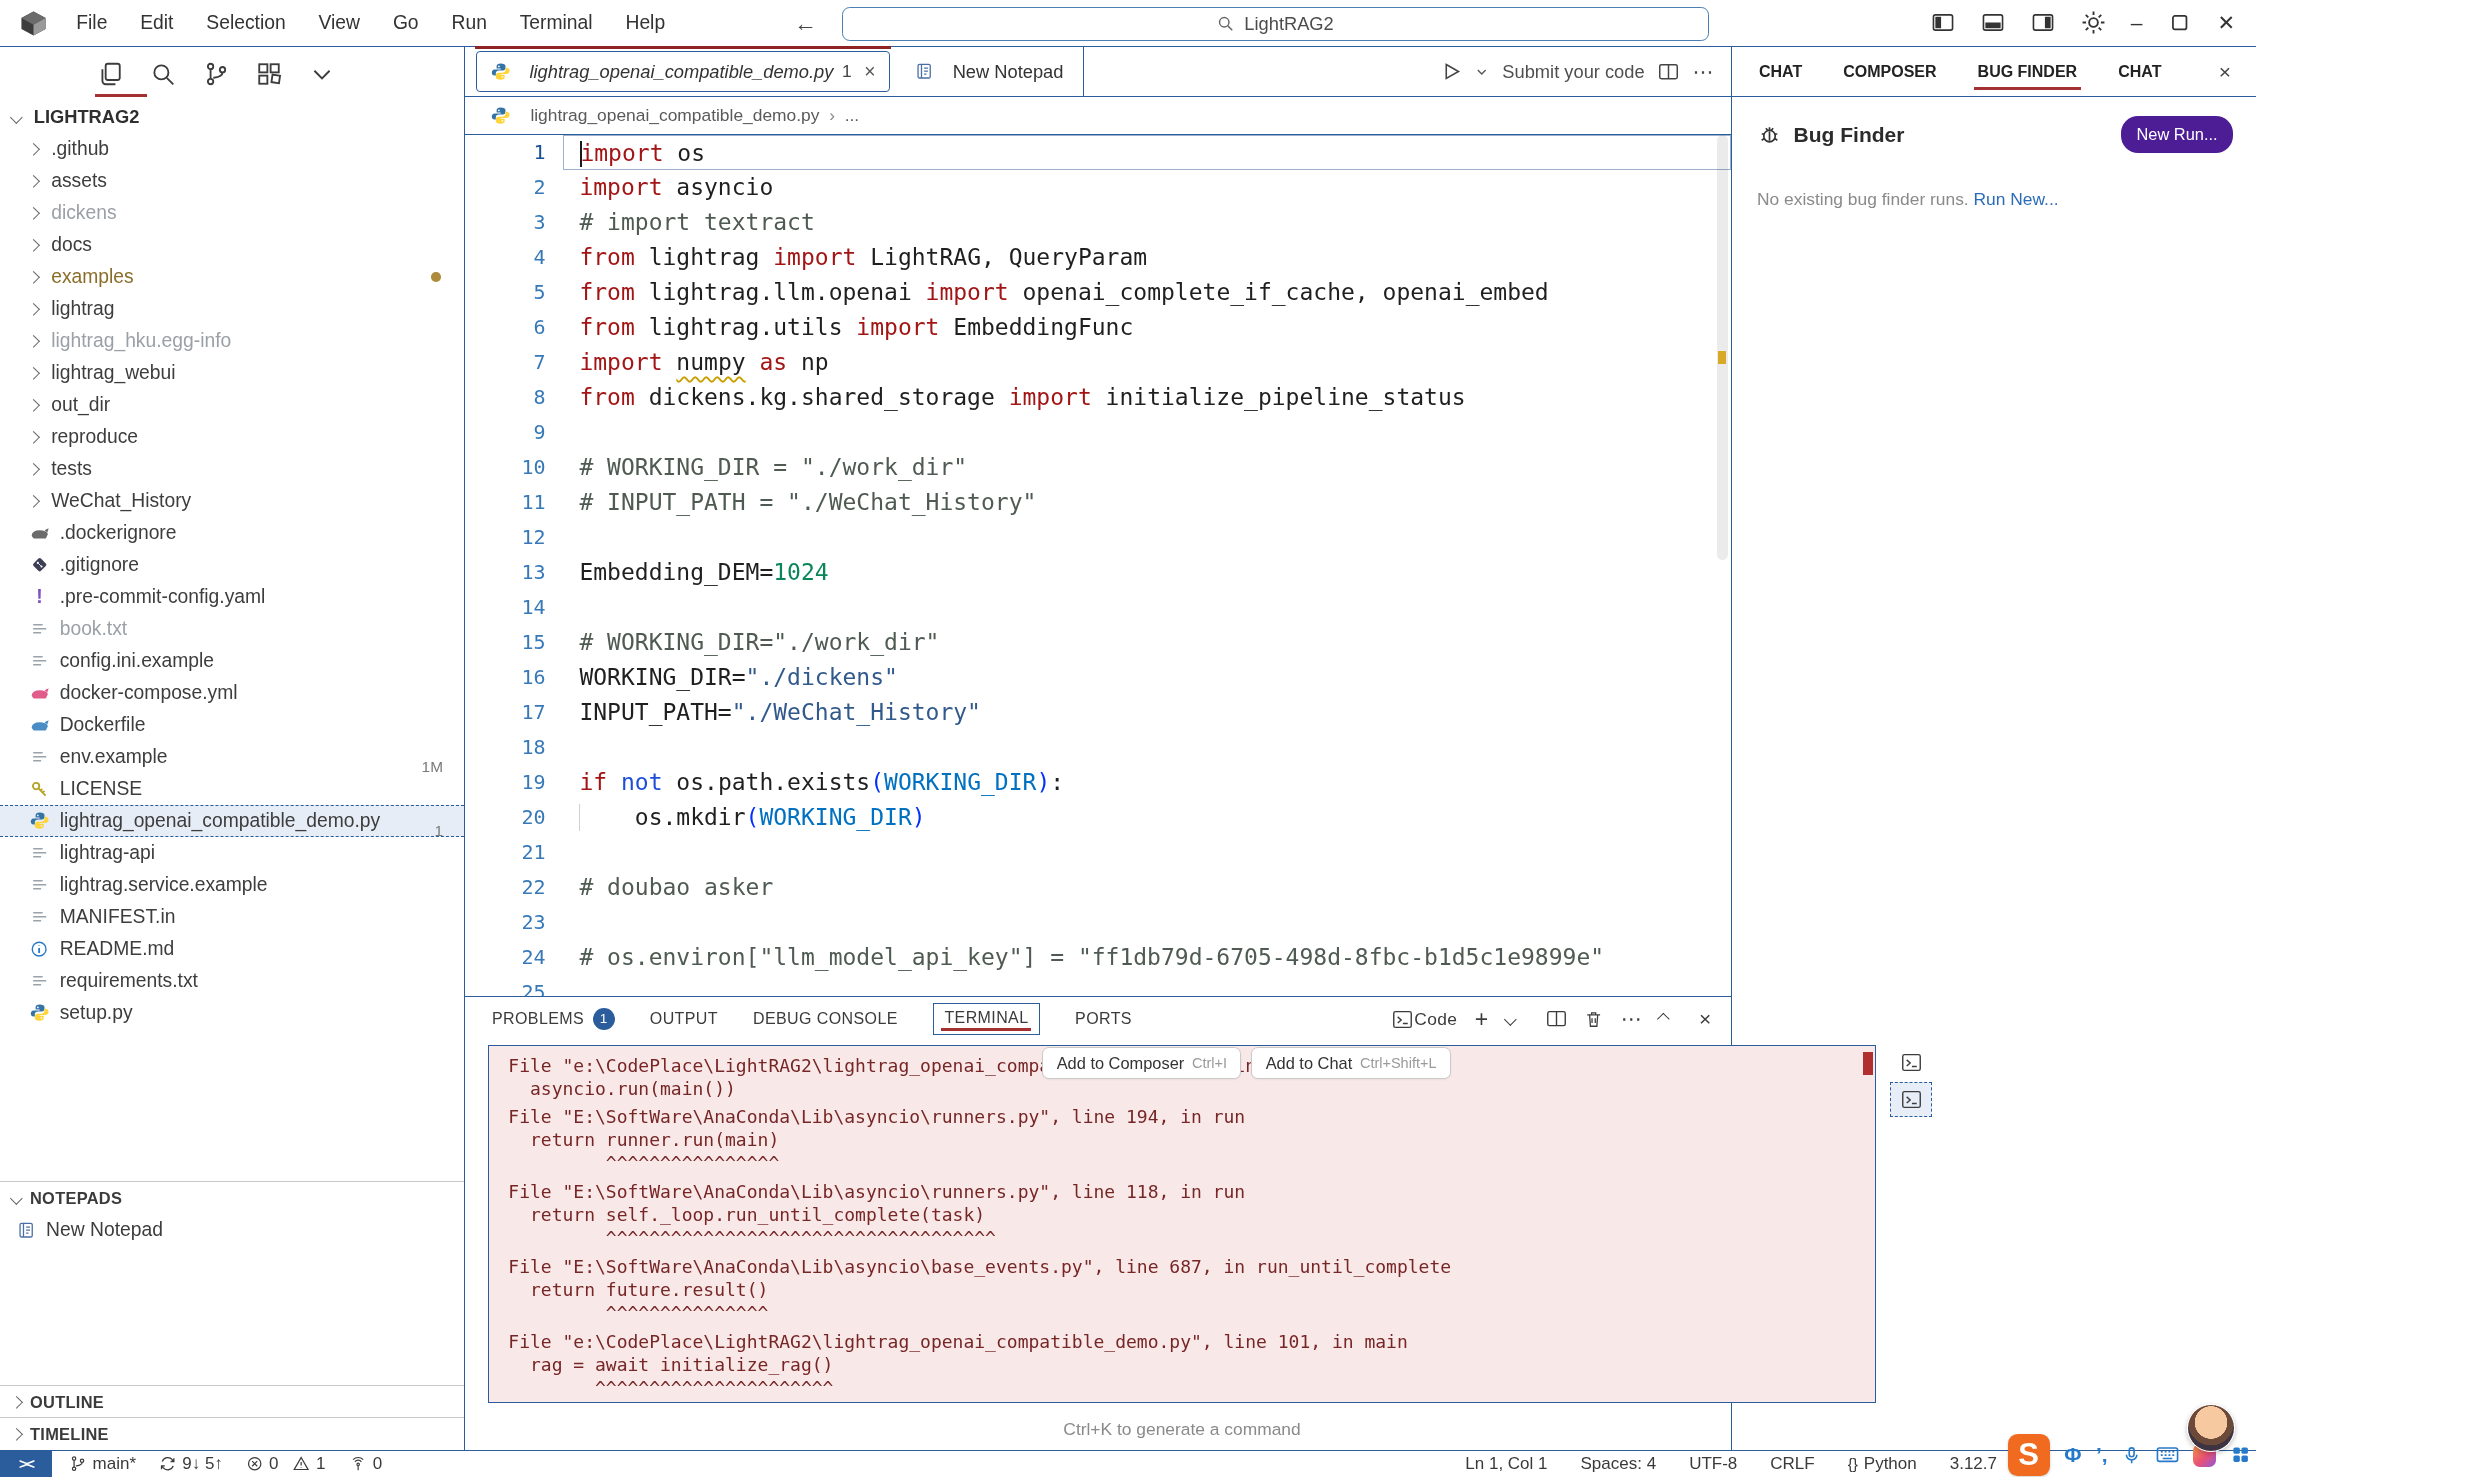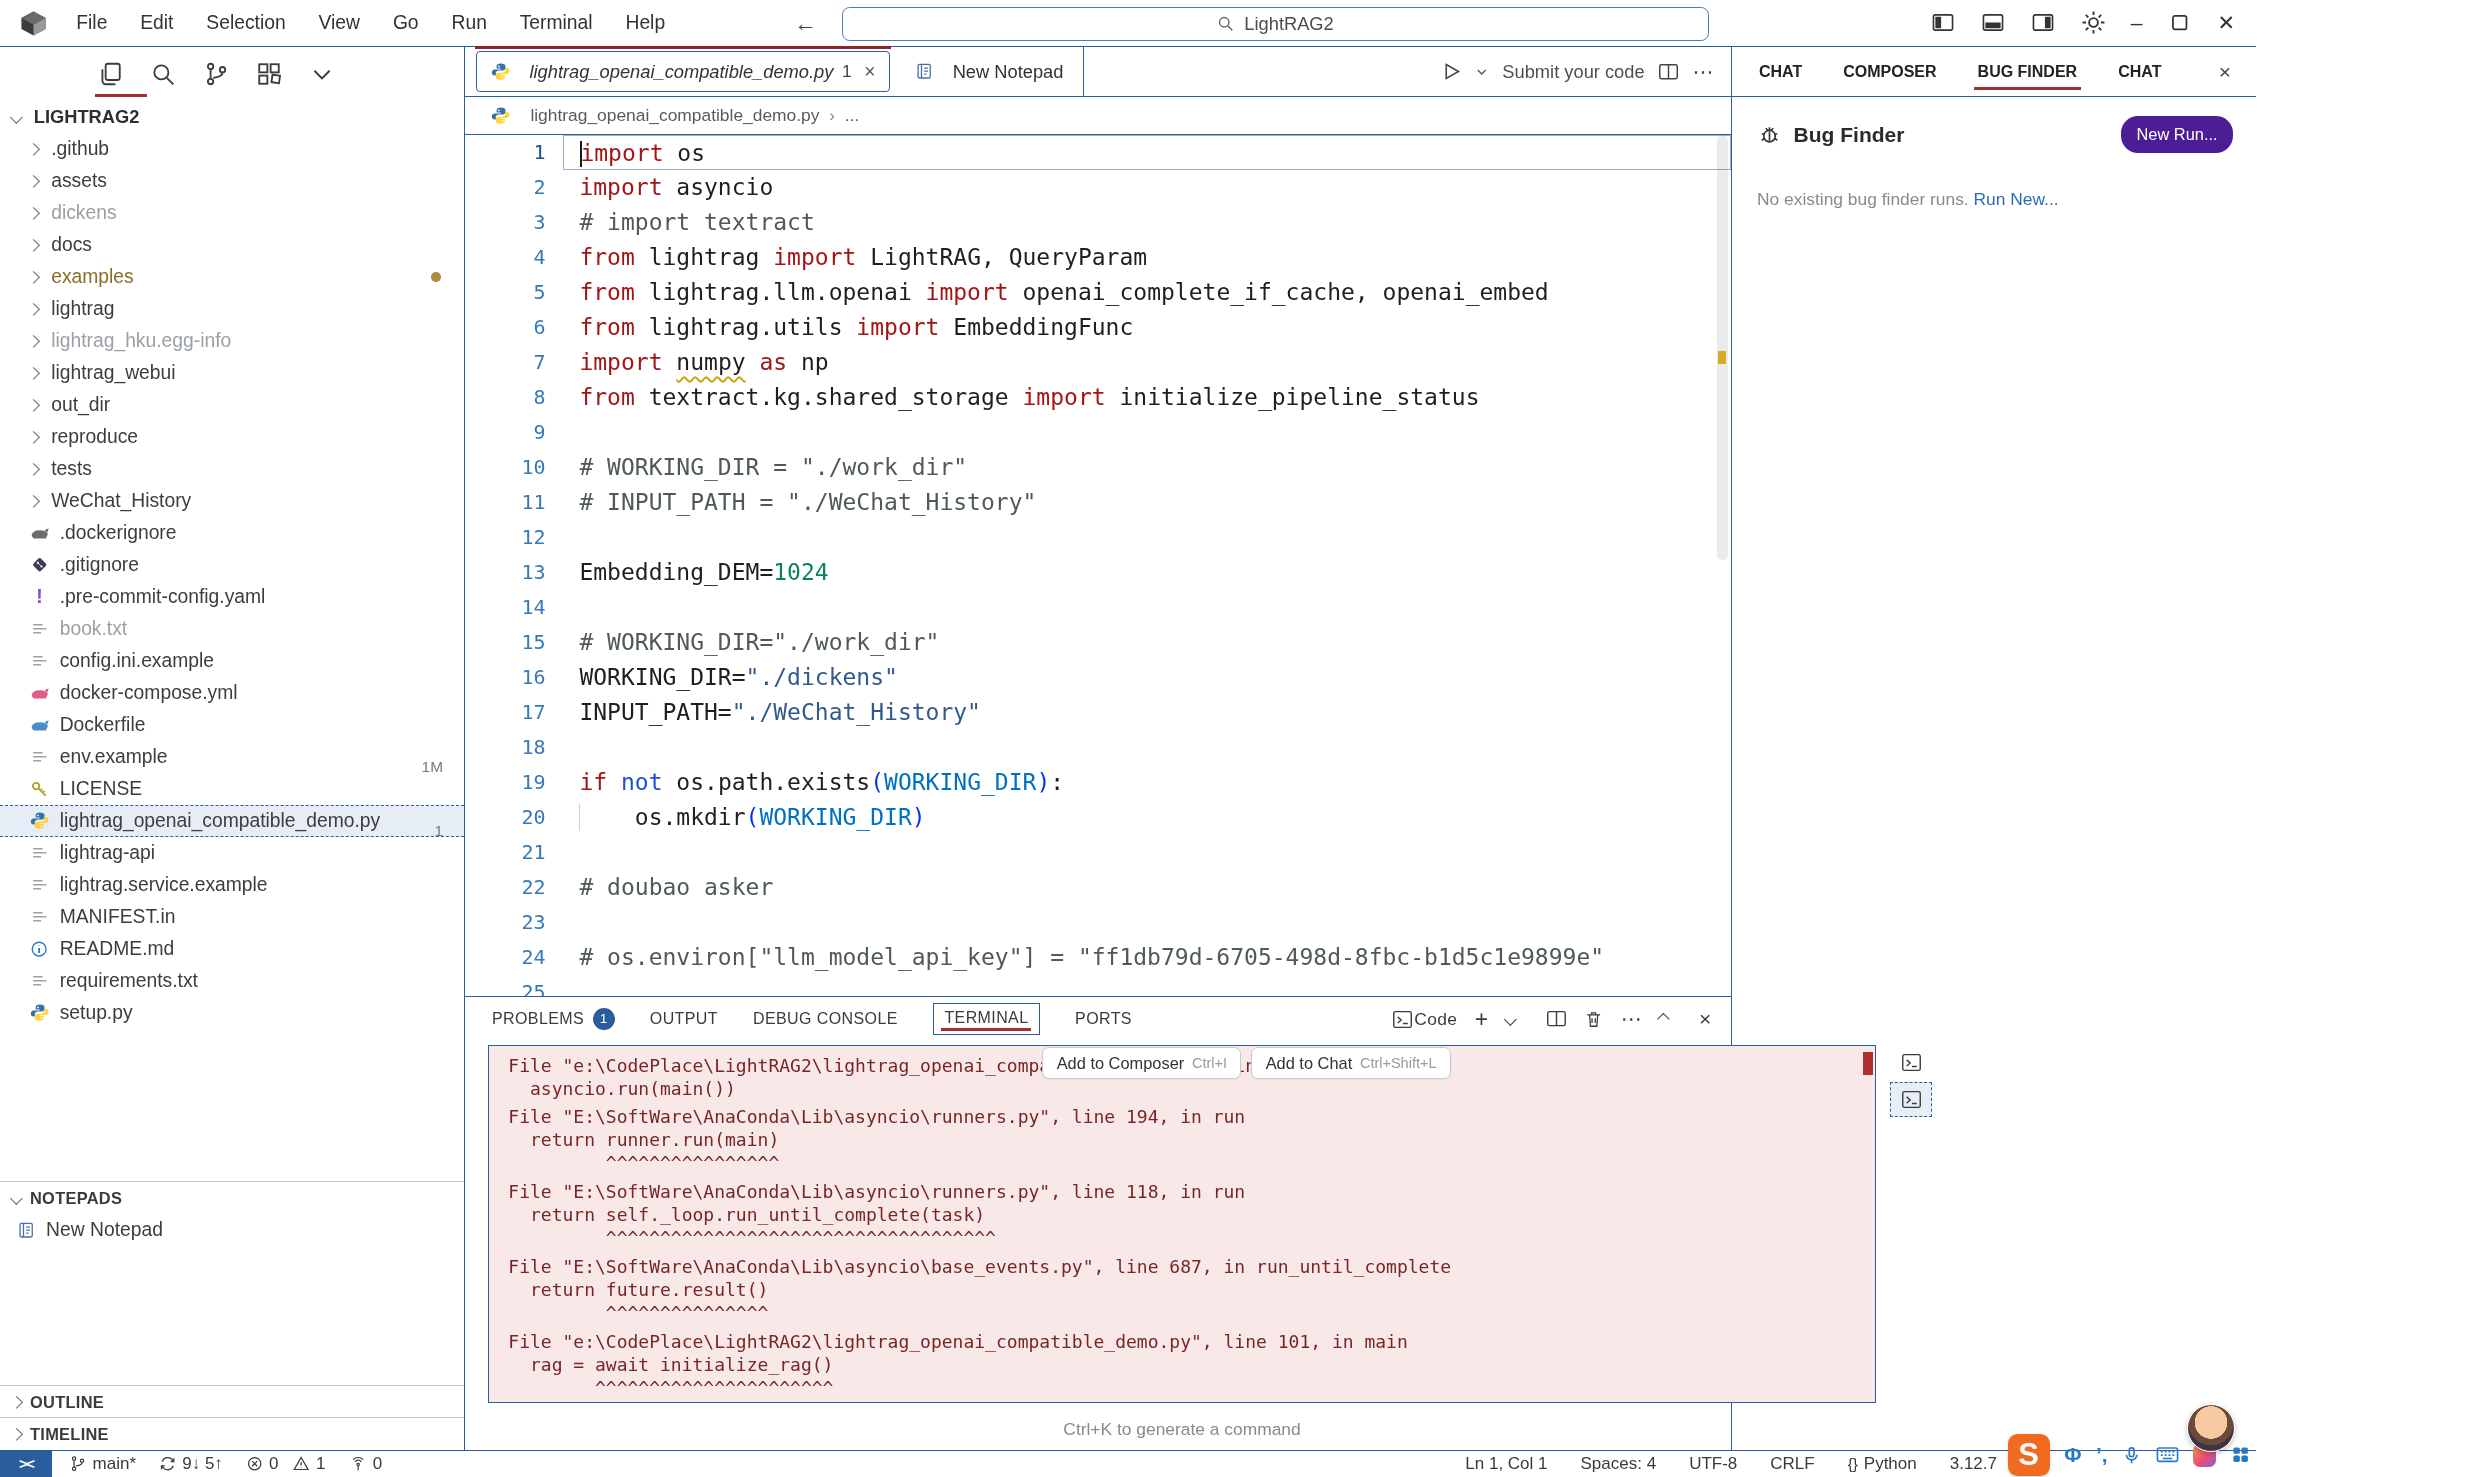--- a/index.html
+++ b/index.html
@@ -513,21 +513,21 @@
       </div>
       <div class="editor">
         <div id="code-host">
             <div class="cl current"><span class="gutter">1</span><span class="code-body"><span class="caret"></span><span class="tk-kw">import</span><span class="tk-txt"> os</span></span></div>
             <div class="cl"><span class="gutter">2</span><span class="code-body"><span class="tk-kw">import</span><span class="tk-txt"> asyncio</span></span></div>
             <div class="cl"><span class="gutter">3</span><span class="code-body"><span class="tk-cm"># import textract</span></span></div>
             <div class="cl"><span class="gutter">4</span><span class="code-body"><span class="tk-kw">from</span><span class="tk-txt"> lightrag </span><span class="tk-kw">import</span><span class="tk-txt"> LightRAG, QueryParam</span></span></div>
             <div class="cl"><span class="gutter">5</span><span class="code-body"><span class="tk-kw">from</span><span class="tk-txt"> lightrag.llm.openai </span><span class="tk-kw">import</span><span class="tk-txt"> openai_complete_if_cache, openai_embed</span></span></div>
             <div class="cl"><span class="gutter">6</span><span class="code-body"><span class="tk-kw">from</span><span class="tk-txt"> lightrag.utils </span><span class="tk-kw">import</span><span class="tk-txt"> EmbeddingFunc</span></span></div>
             <div class="cl"><span class="gutter">7</span><span class="code-body"><span class="tk-kw">import</span><span class="tk-txt"> </span><span class="tk-wsq">numpy</span><span class="tk-txt"> </span><span class="tk-kw">as</span><span class="tk-txt"> np</span></span></div>
-            <div class="cl"><span class="gutter">8</span><span class="code-body"><span class="tk-kw">from</span><span class="tk-txt"> textract.kg.shared_storage </span><span class="tk-kw">import</span><span class="tk-txt"> initialize_pipeline_status</span></span></div>
+            <div class="cl"><span class="gutter">8</span><span class="code-body"><span class="tk-kw">from</span><span class="tk-txt"> dickens.kg.shared_storage </span><span class="tk-kw">import</span><span class="tk-txt"> initialize_pipeline_status</span></span></div>
             <div class="cl"><span class="gutter">9</span><span class="code-body"></span></div>
             <div class="cl"><span class="gutter">10</span><span class="code-body"><span class="tk-cm"># WORKING_DIR = "./work_dir"</span></span></div>
             <div class="cl"><span class="gutter">11</span><span class="code-body"><span class="tk-cm"># INPUT_PATH = "./WeChat_History"</span></span></div>
             <div class="cl"><span class="gutter">12</span><span class="code-body"></span></div>
             <div class="cl"><span class="gutter">13</span><span class="code-body"><span class="tk-txt">Embedding_DEM=</span><span class="tk-num">1024</span></span></div>
             <div class="cl"><span class="gutter">14</span><span class="code-body"></span></div>
             <div class="cl"><span class="gutter">15</span><span class="code-body"><span class="tk-cm"># WORKING_DIR="./work_dir"</span></span></div>
             <div class="cl"><span class="gutter">16</span><span class="code-body"><span class="tk-txt">WORKING_DIR=</span><span class="tk-str">"./dickens"</span></span></div>
             <div class="cl"><span class="gutter">17</span><span class="code-body"><span class="tk-txt">INPUT_PATH=</span><span class="tk-str">"./WeChat_History"</span></span></div>
             <div class="cl"><span class="gutter">18</span><span class="code-body"></span></div>

